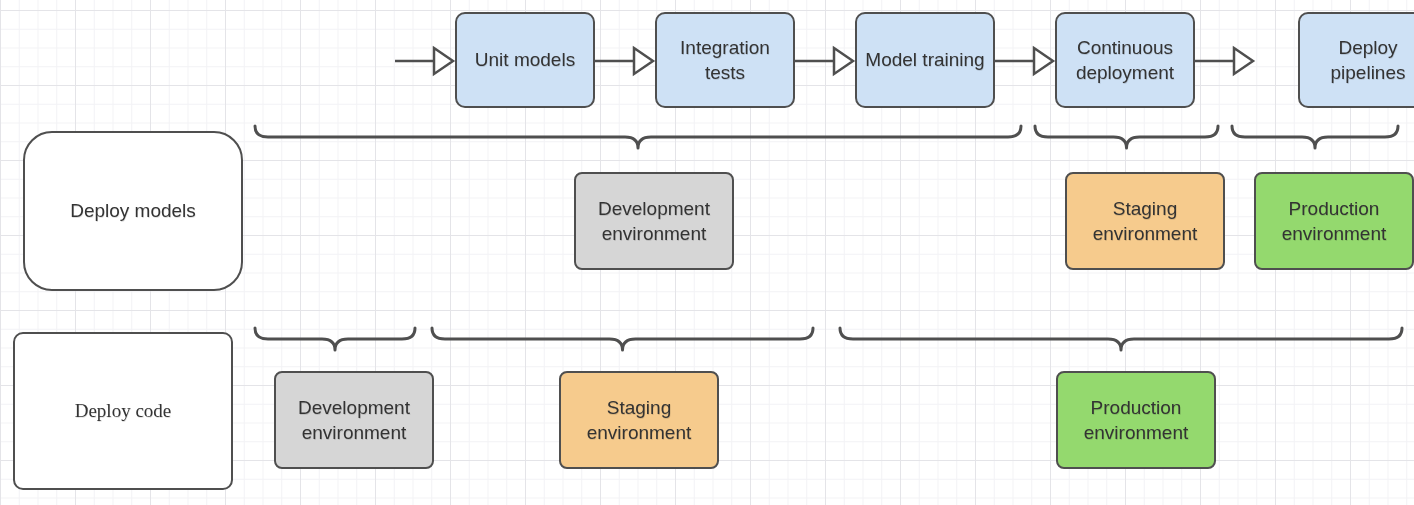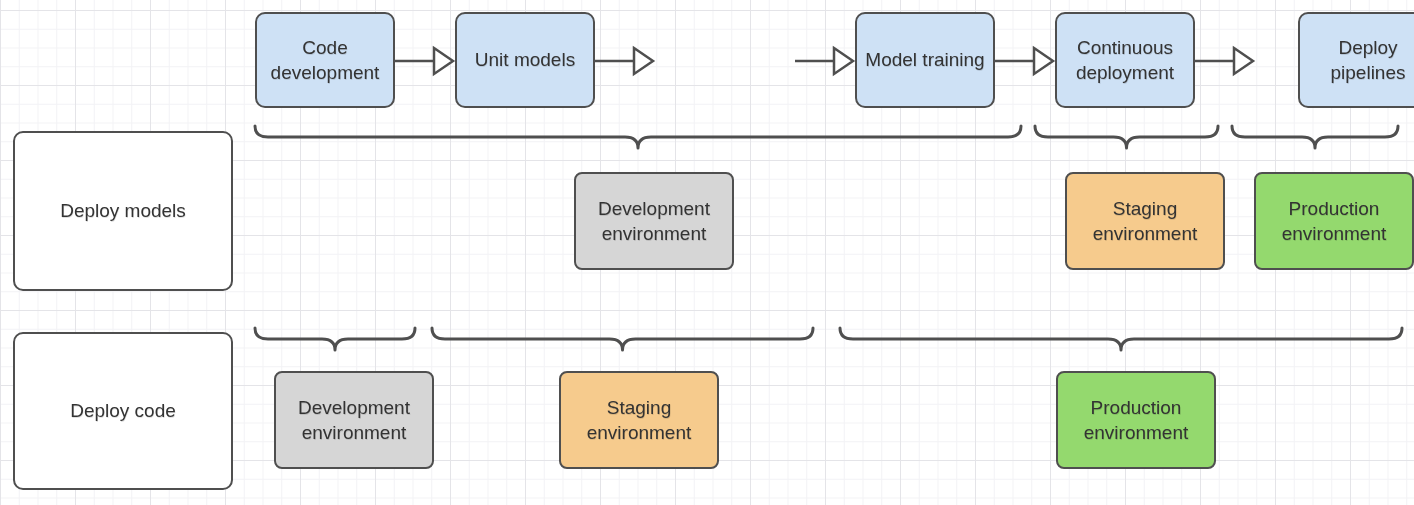--- a/index.html
+++ b/index.html
@@ -39,25 +39,25 @@
   .arrow line { stroke: #4f4f4f; stroke-width: 2.5; }
   .arrow polygon { fill: #ffffff; stroke: #4f4f4f; stroke-width: 2.5; stroke-linejoin: miter; }
   svg.brace { position: absolute; overflow: visible; }
   svg.brace path { fill: none; stroke: #4f4f4f; stroke-width: 3; stroke-linecap: round; stroke-linejoin: round; }
 </style>
 </head>
 <body>
 
 <div class="canvas">
 
-  <div class="shape stage" style="left: 255px; background-color: rgb(206, 225, 245);">
-    <span>Code development</span>
-  </div>
   <div class="shape stage" style="left: 455px; background-color: rgb(206, 225, 245);">
     <span>Unit models</span>
+  </div>
+  <div class="shape stage" style="left: 655px; background-color: rgb(206, 225, 245);">
+    <span>Integration tests</span>
   </div>
   <div class="shape stage" style="left: 855px; background-color: rgb(206, 225, 245); text-align: right;">
     <span>Model training</span>
   </div>
   <div class="shape stage" style="left: 1055px; background-color: rgb(206, 225, 245); text-align: center;">
     <span>Continuous deployment</span>
   </div>
   <div class="shape stage" style="left: 1254px; background-color: rgb(206, 225, 245); margin-left: 44px;">
     <span>Deploy pipelines</span>
   </div>
@@ -86,21 +86,21 @@
   <svg class="brace" width="770" height="26" style="left:253px;top:124px" viewBox="0 0 770 26">
       <path d="M 2 2 Q 2 13 15 13 L 372 13 Q 385 13 385 24 Q 385 13 398 13 L 755 13 Q 768 13 768 2"></path>
     </svg>
   <svg class="brace" width="187" height="26" style="left:1033px;top:124px" viewBox="0 0 187 26">
       <path d="M 2 2 Q 2 13 15 13 L 80.5 13 Q 93.5 13 93.5 24 Q 93.5 13 106.5 13 L 172 13 Q 185 13 185 2"></path>
     </svg>
   <svg class="brace" width="170" height="26" style="left:1230px;top:124px" viewBox="0 0 170 26">
       <path d="M 2 2 Q 2 13 15 13 L 72 13 Q 85 13 85 24 Q 85 13 98 13 L 155 13 Q 168 13 168 2"></path>
     </svg>
 
-  <div class="shape label-box" style="left: 13px; top: 131px; height: 160px; background-color: rgb(255, 255, 255);">
+  <div class="shape label-box" style="left: 23px; top: 131px; height: 160px; background-color: rgb(255, 255, 255); border-radius: 29px;">
     <span>Deploy models</span>
   </div>
   <div class="shape env" style="left: 555px; top: 172px; background-color: rgb(214, 214, 214);">
     <span>Development environment</span>
   </div>
   <div class="shape env" style="left: 1046px; top: 172px; background-color: rgb(246, 203, 141);">
     <span>Staging environment</span>
   </div>
   <div class="shape env" style="left: 1235px; top: 172px; background-color: rgb(148, 217, 110);">
     <span>Production environment</span>
@@ -109,21 +109,21 @@
   <svg class="brace" width="164" height="26" style="left:253px;top:326px" viewBox="0 0 164 26">
       <path d="M 2 2 Q 2 13 15 13 L 69 13 Q 82 13 82 24 Q 82 13 95 13 L 149 13 Q 162 13 162 2"></path>
     </svg>
   <svg class="brace" width="385" height="26" style="left:430px;top:326px" viewBox="0 0 385 26">
       <path d="M 2 2 Q 2 13 15 13 L 179.5 13 Q 192.5 13 192.5 24 Q 192.5 13 205.5 13 L 370 13 Q 383 13 383 2"></path>
     </svg>
   <svg class="brace" width="566" height="26" style="left:838px;top:326px" viewBox="0 0 566 26">
       <path d="M 2 2 Q 2 13 15 13 L 270 13 Q 283 13 283 24 Q 283 13 296 13 L 551 13 Q 564 13 564 2"></path>
     </svg>
 
-  <div class="shape label-box" style="left: 13px; top: 332px; height: 158px; background-color: rgb(255, 255, 255);">
+  <div class="shape label-box" style="left: 13px; top: 332px; height: 158px; background-color: rgb(255, 255, 255); font-family: Liberation Serif, serif;">
     <span>Deploy code</span>
   </div>
   <div class="shape env" style="left: 255px; top: 371px; background-color: rgb(214, 214, 214);">
     <span>Development environment</span>
   </div>
   <div class="shape env" style="left: 540px; top: 371px; background-color: rgb(246, 203, 141);">
     <span>Staging environment</span>
   </div>
   <div class="shape env" style="left: 1037px; top: 371px; background-color: rgb(148, 217, 110);">
     <span>Production environment</span>

